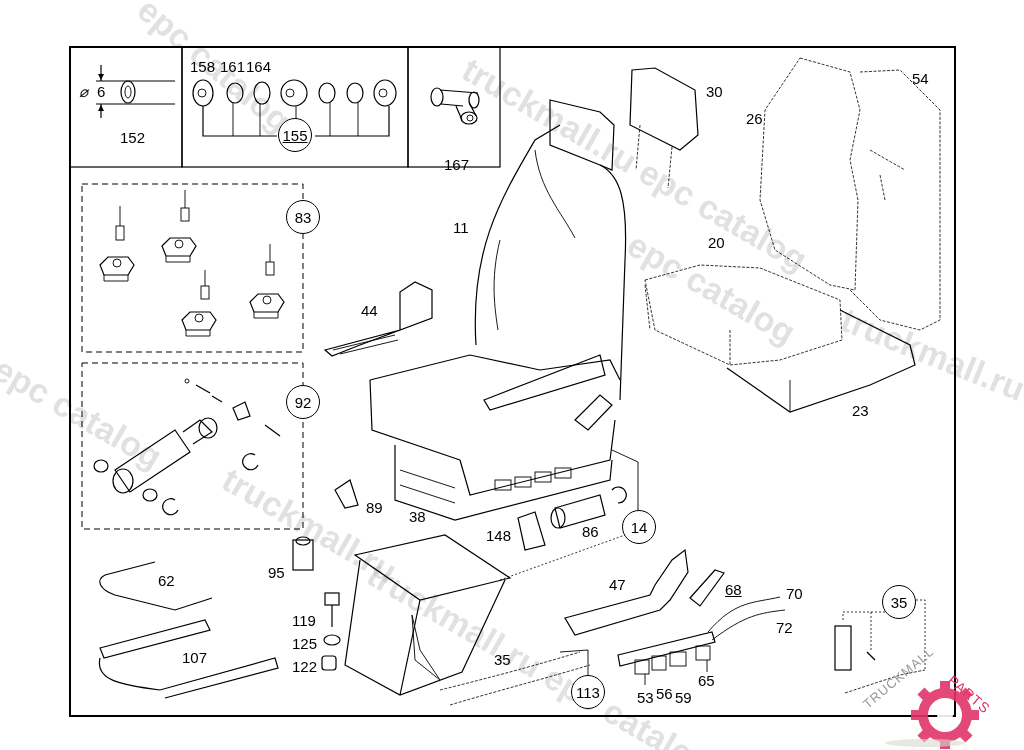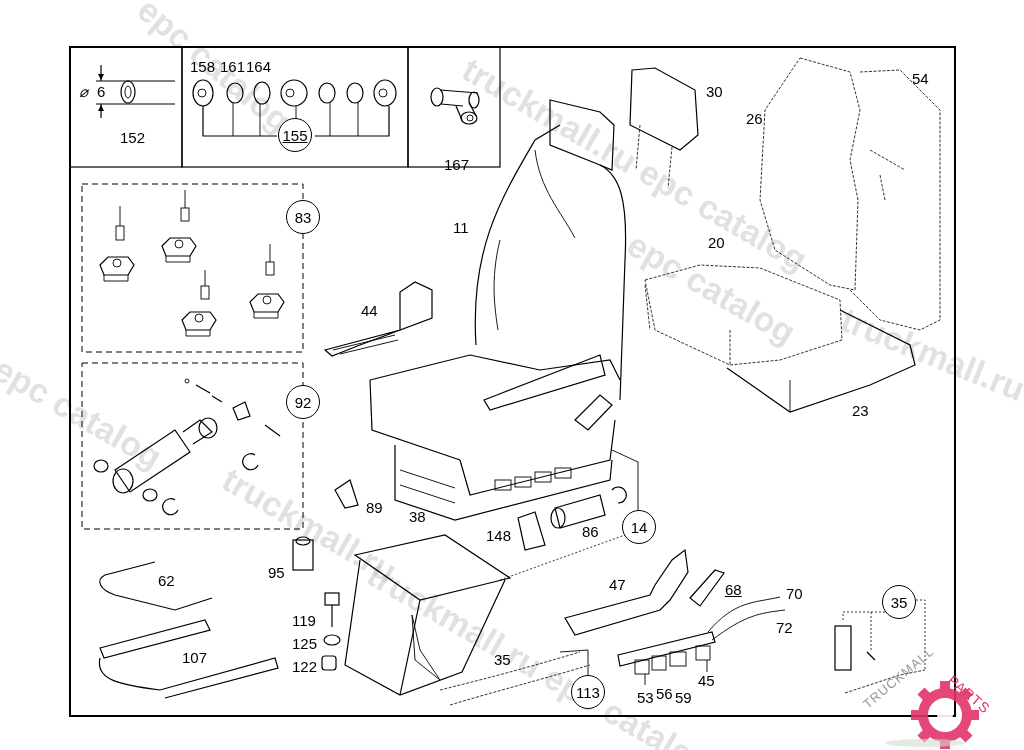--- a/index.html
+++ b/index.html
@@ -298,18 +298,18 @@
   <div class="lbl" style="left:292px;top:659px;">122</div>
   <div class="lbl" style="left:494px;top:652px;">35</div>
   <div class="circ" style="left:571px;top:675px;">113</div>
   <div class="lbl" style="left:609px;top:577px;">47</div>
   <div class="lbl" style="left:725px;top:582px;text-decoration:underline;">68</div>
   <div class="lbl" style="left:786px;top:586px;">70</div>
   <div class="lbl" style="left:776px;top:620px;">72</div>
   <div class="lbl" style="left:637px;top:690px;">53</div>
   <div class="lbl" style="left:656px;top:686px;text-align:center;">56</div>
   <div class="lbl" style="left:675px;top:690px;">59</div>
-  <div class="lbl" style="left:698px;top:673px;">45</div>
+  <div class="lbl" style="left:698px;top:673px;">65</div>
   <div class="circ" style="left:882px;top:585px;">35</div>
 
   <div style="position:absolute;left:860px;top:700px;font-size:13px;color:#999;letter-spacing:1px;transform:rotate(-40deg);transform-origin:left top;">TRUCKMALL</div>
   <div style="position:absolute;left:955px;top:672px;font-size:14px;color:#e0356b;letter-spacing:1px;transform:rotate(40deg);transform-origin:left top;">PARTS</div>
 </div>
 
 </body></html>

